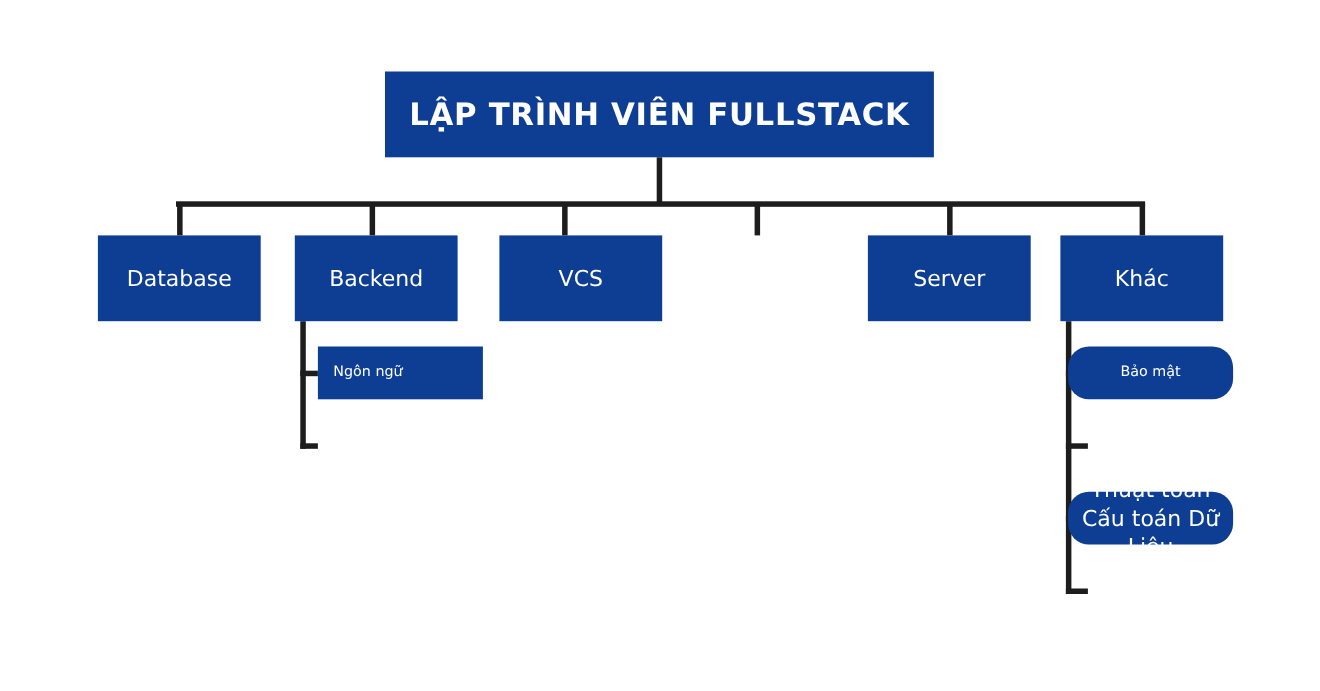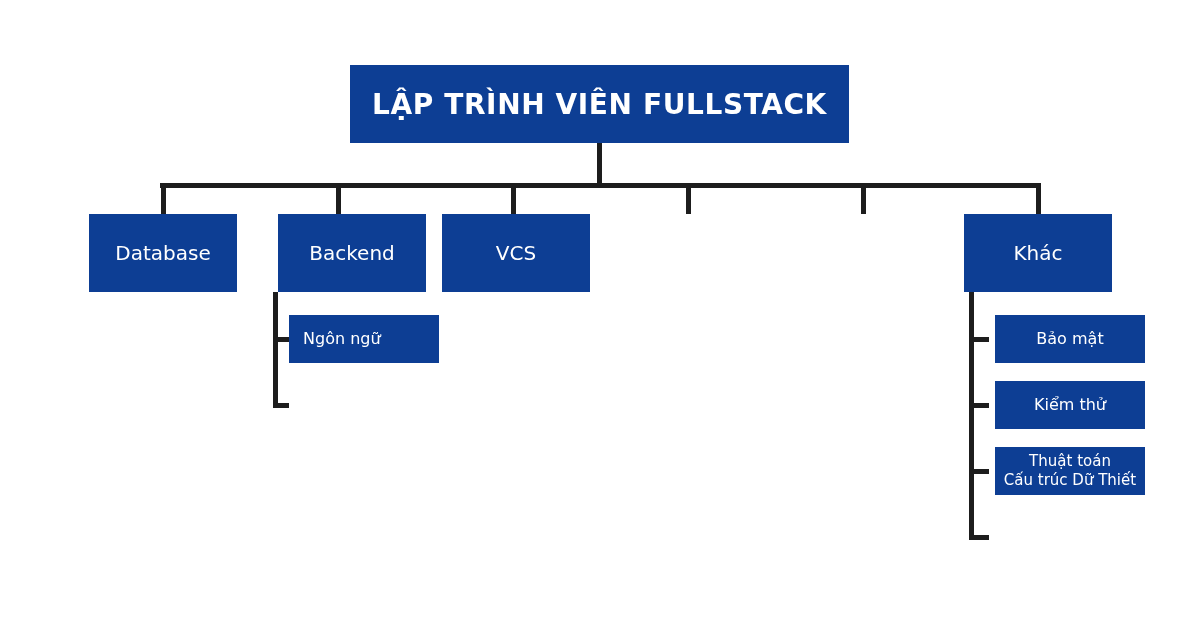--- a/index.html
+++ b/index.html
@@ -36,41 +36,41 @@
     font-size: 28px;
     font-weight: bold;
     letter-spacing: 0.6px;
   }
   .node.child {
     top: 214px; width: 148px; height: 78px;
     font-size: 20px;
   }
   .node.sub {
     width: 150px; height: 48px;
-    font-size: 16px;
+    font-size: 13px;
   }
   .node.sub.align-left {
     justify-content: flex-start;
     text-align: left;
     padding: 0 10px 0 14px;
   }
   .node.sub.two-line {
-    font-size: 15px;
+    font-size: 20px;
     flex-direction: column;
     line-height: 1.3;
   }
   .pos-frontend { left: 89px; }
-  .pos-backend  { left: 278px; }
-  .pos-vcs      { left: 442px; }
+  .pos-backend  { left: 268px; }
+  .pos-vcs      { left: 454px; }
   .pos-api      { left: 614px; }
   .pos-server   { left: 789px; }
   .pos-khac     { left: 964px; justify-content: center; }
 
   .sub.backend-sub { left: 289px; }
-  .sub.khac-sub    { left: 995px; }
+  .sub.khac-sub    { left: 971px; border-radius: 19px; }
   .row-1 { top: 315px; }
   .row-2 { top: 381px; }
   .row-3 { top: 447px; }
   .row-4 { top: 513px; }
 
   .conn {
     position: absolute;
     background: var(--connector);
   }
   
@@ -130,32 +130,32 @@
 
   <div class="node child pos-frontend">
     <span>Database</span>
   </div>
   <div class="node child pos-backend">
     <span>Backend</span>
   </div>
   <div class="node child pos-vcs">
     <span>VCS</span>
   </div>
+  <div class="node child pos-server">
+    <span>Server</span>
+  </div>
   <div class="node child pos-khac">
     <span>Khác</span>
   </div>
 
   <div class="node sub backend-sub align-left row-1">
     <span>Ngôn ngữ</span>
   </div>
 
   <div class="node sub khac-sub row-1">
     <span>Bảo mật</span>
   </div>
-  <div class="node sub khac-sub row-2">
-    <span>Kiểm thử</span>
-  </div>
   <div class="node sub khac-sub two-line row-3">
     <span class="line">Thuật toán</span>
-    <span class="line">Cấu trúc Dữ Thiết</span>
+    <span class="line">Cấu toán Dữ Liệu</span>
   </div>
 
 </div>
 
 </body></html>

